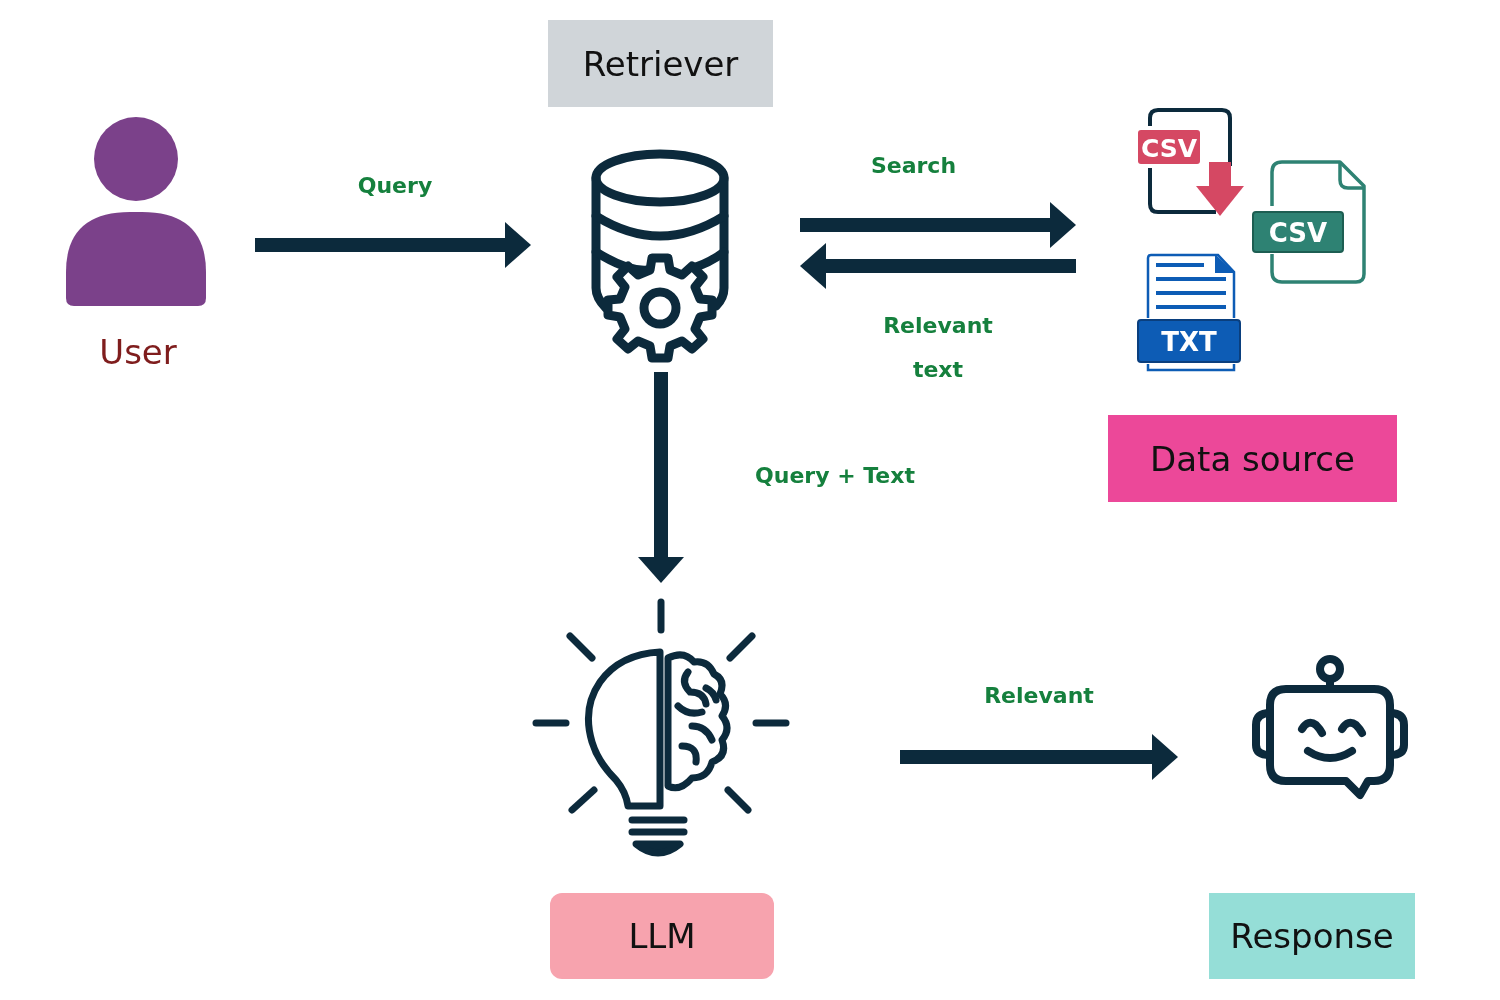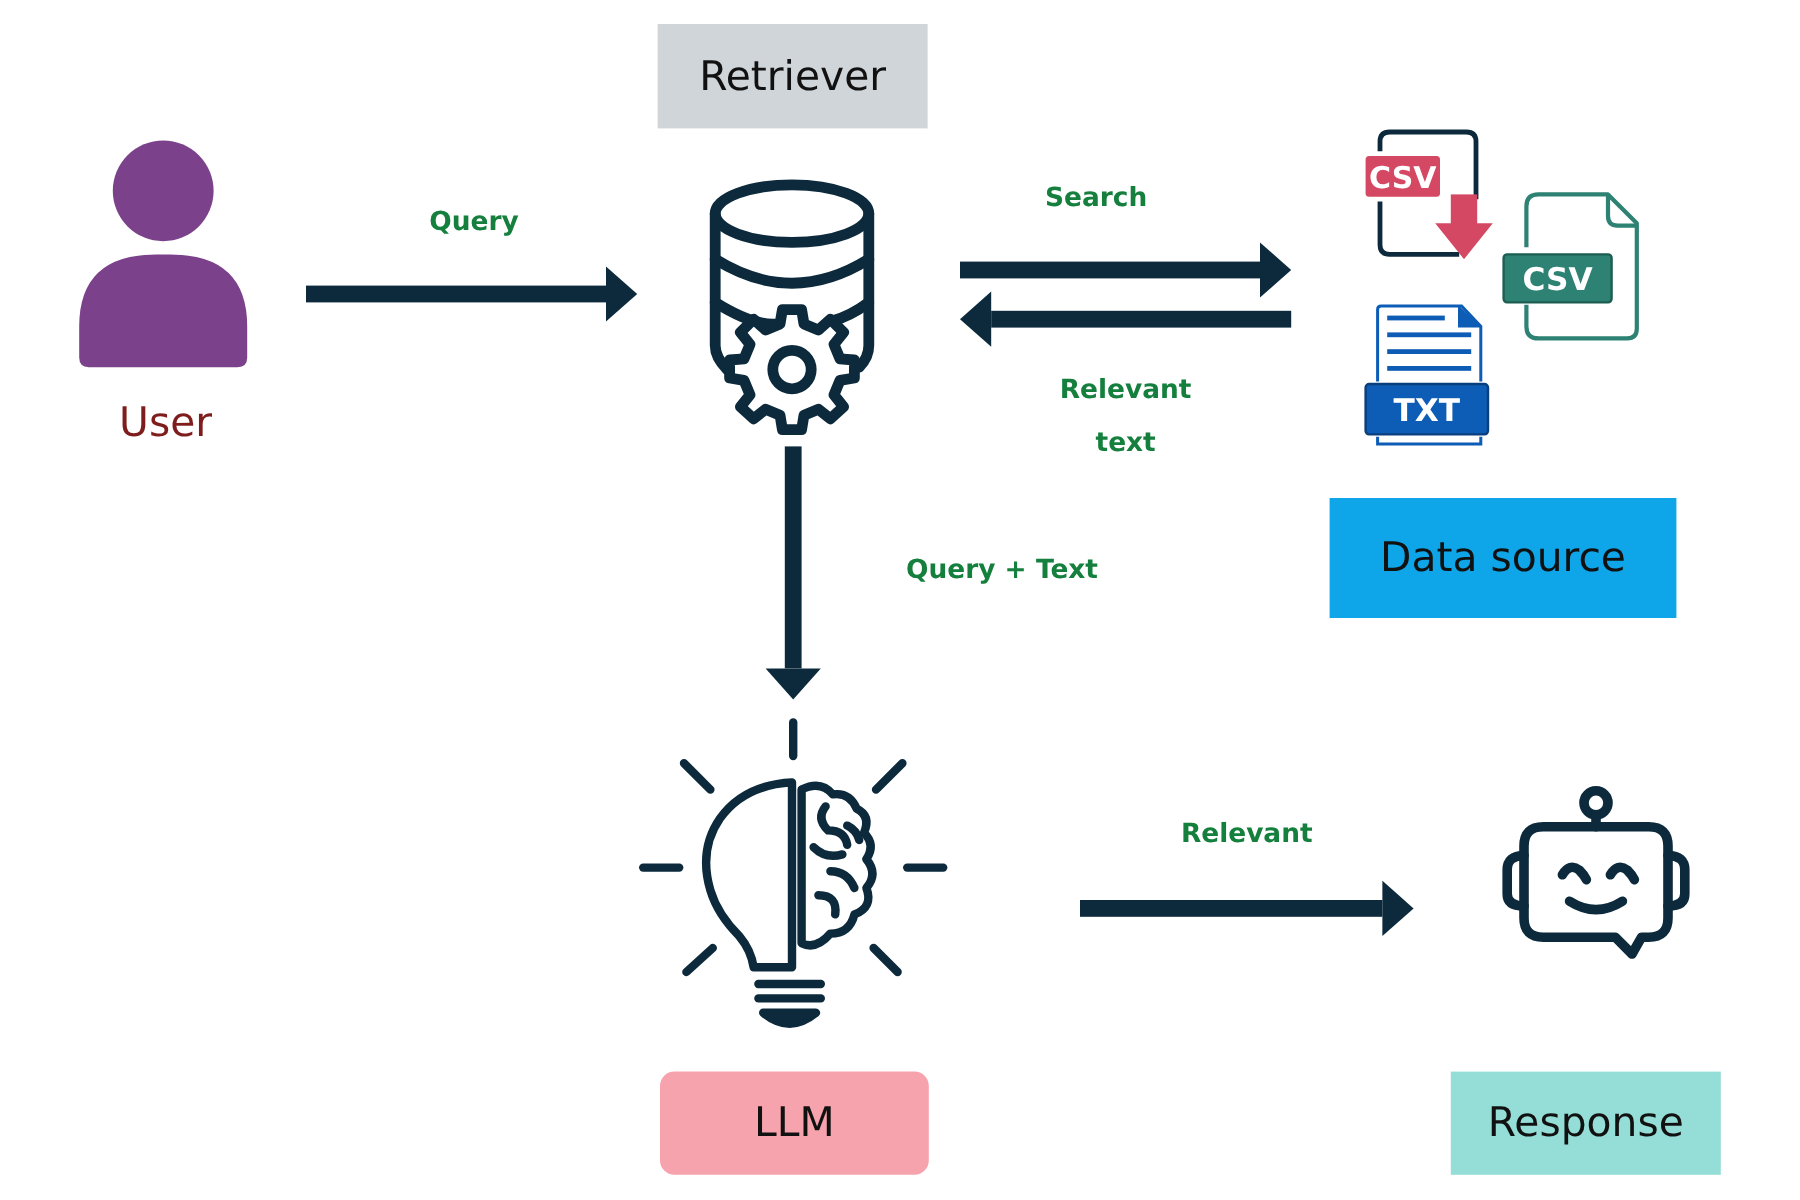--- a/index.html
+++ b/index.html
@@ -84,21 +84,21 @@
   <path d="M80 3 L80 20 L98 20" fill="#0d5cb5" stroke="#0d5cb5" stroke-width="2"></path>
   <rect x="20" y="11" width="48" height="4" fill="#0d5cb5"></rect>
   <rect x="20" y="25" width="70" height="4" fill="#0d5cb5"></rect>
   <rect x="20" y="39" width="70" height="4" fill="#0d5cb5"></rect>
   <rect x="20" y="53" width="70" height="4" fill="#0d5cb5"></rect>
   <rect x="2" y="68" width="102" height="42" rx="3" fill="#0d5cb5" stroke="#0a3f7e" stroke-width="2"></rect>
   <path d="M12 112 L12 118 L98 118 L98 112" fill="none" stroke="#0d5cb5" stroke-width="2.5"></path>
   <text x="53" y="99" text-anchor="middle" font-family="DejaVu Sans, sans-serif" font-weight="bold" font-size="26" fill="#ffffff">TXT</text>
 </svg>
 
-<div class="box" style="left:1108px;top:415px;width:289px;height:100px;background:#0ea5e9;">
+<div class="box" style="left:1108px;top:415px;width:289px;height:87px;background:#ec4899;">
   <span>Data source</span>
 </div>
 
 <svg class="arrow" style="left:636px;top:372px;" width="50" height="215" viewBox="0 0 50 215">
   <rect x="18" y="0" width="14" height="185" fill="#0c2a3c"></rect>
   <polygon points="2,185 48,185 25,211" fill="#0c2a3c"></polygon>
 </svg>
 <div class="label-blue" style="left:712px;top:454px;width:246px;">Query + Text</div>
 
 <svg class="icon" style="left:528px;top:596px;" width="266" height="266" viewBox="0 0 266 266">
@@ -143,15 +143,15 @@
     <line x1="80" y1="24" x2="80" y2="34"></line>
     <path d="M36 34 L124 34 Q140 34 140 50 L140 110 Q140 126 124 126 L118 126 L110 140 L96 126 L36 126 Q20 126 20 110 L20 50 Q20 34 36 34 Z"></path>
     <path d="M20 58 Q6 58 6 70 L6 90 Q6 100 20 100"></path>
     <path d="M140 58 Q154 58 154 70 L154 90 Q154 100 140 100"></path>
     <path d="M52 74 Q58 64 66 70 Q70 74 72 78"></path>
     <path d="M92 74 Q98 64 106 70 Q110 74 112 78"></path>
     <path d="M58 96 Q80 110 102 96"></path>
   </g>
 </svg>
 
-<div class="box" style="left:1209px;top:893px;width:225px;height:86px;background:#95ded7;text-align:right;">
+<div class="box" style="left:1209px;top:893px;width:206px;height:86px;background:#95ded7;text-align:right;">
   <span>Response</span>
 </div>
 
 </body></html>

